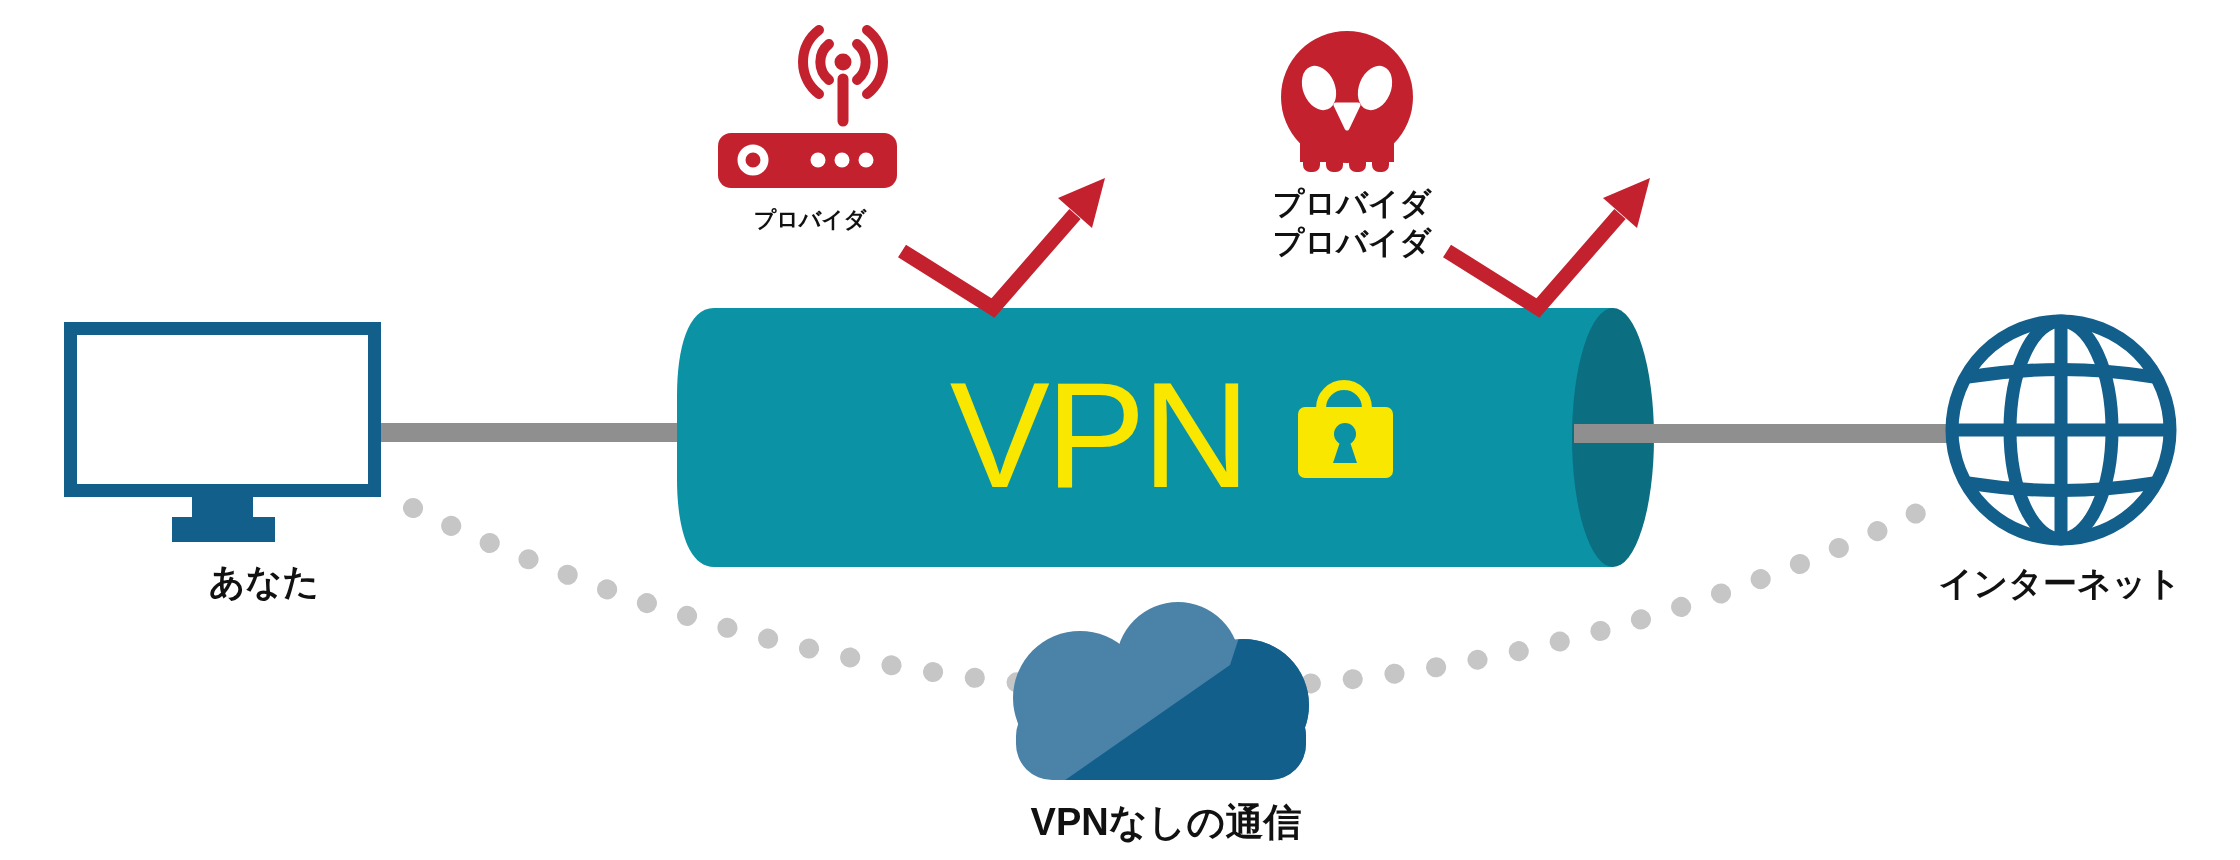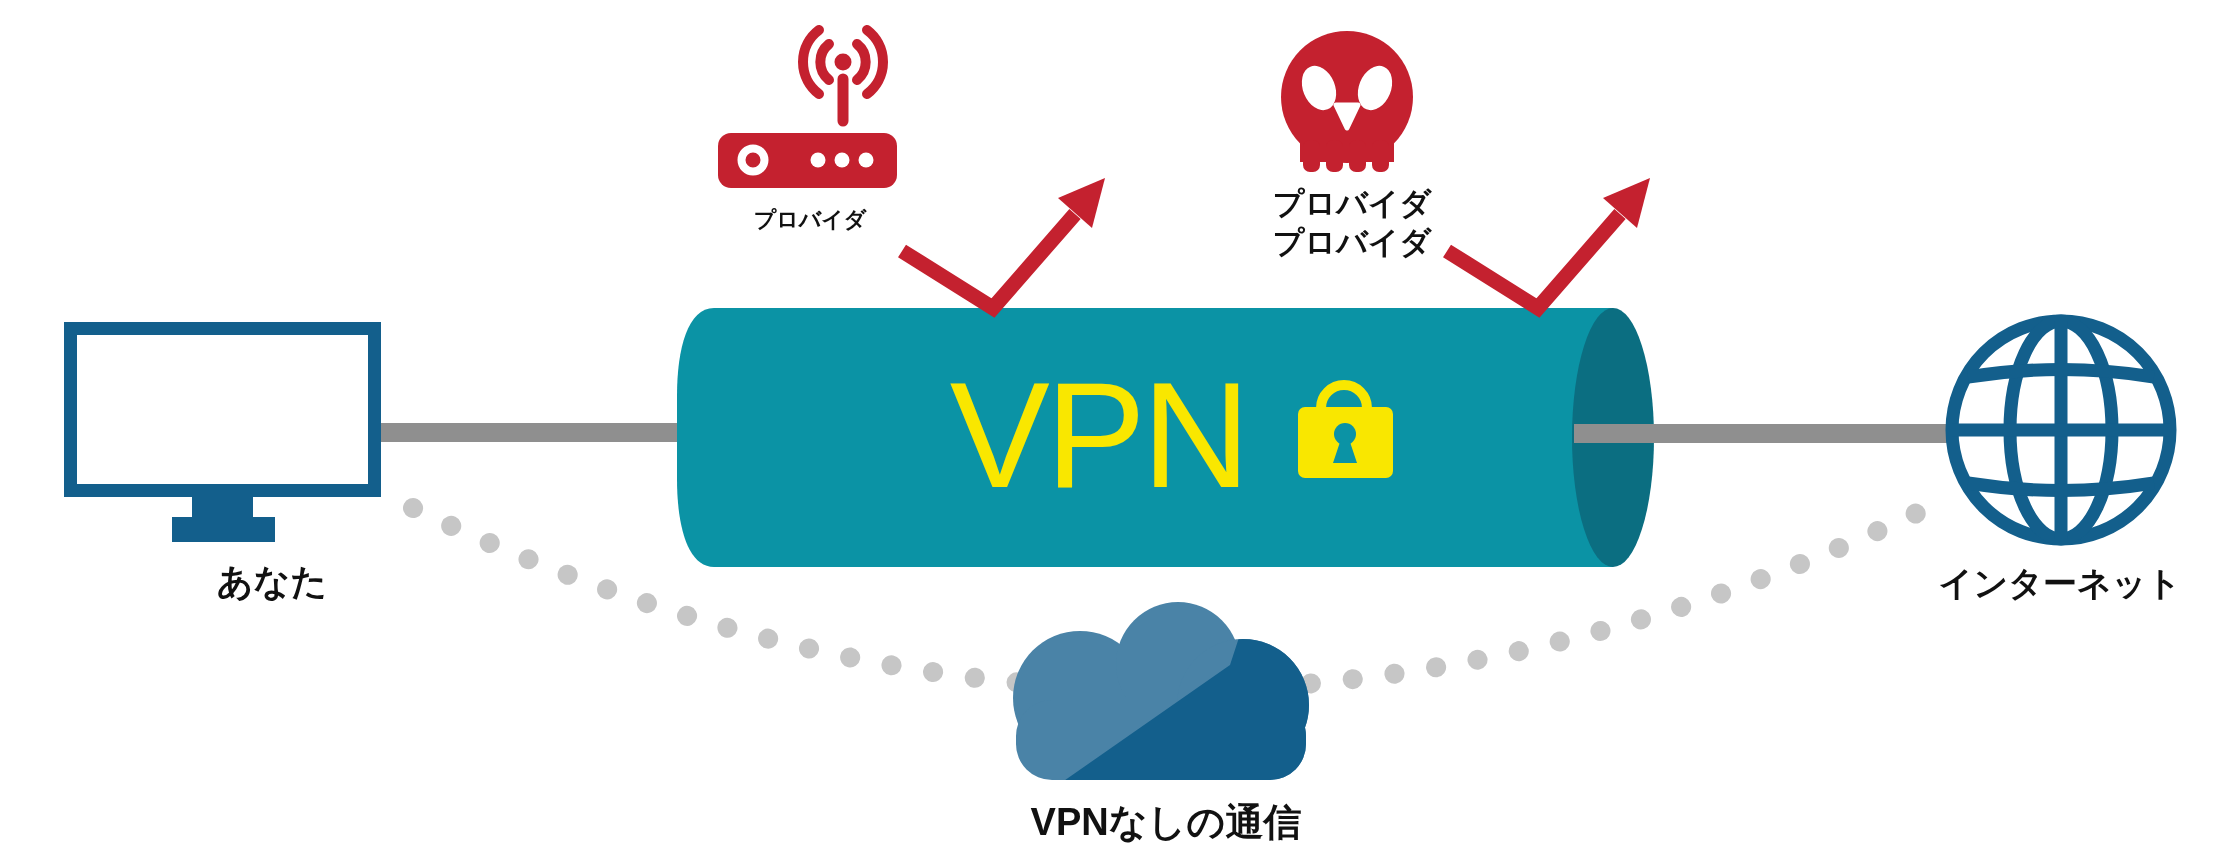--- a/index.html
+++ b/index.html
@@ -13,21 +13,21 @@
   }
   .stage svg{position:absolute;left:0;top:0;}
   .label{
     position:absolute;
     transform:translateX(-50%);
     color:var(--text,#111);
     font-weight:bold;
     white-space:nowrap;
     text-align:center;
   }
-  .label-user{left:272px;top:558px;font-size:36px;}
+  .label-user{left:264px;top:558px;font-size:36px;}
   .label-provider{left:810px;top:205px;font-size:22px;}
   .label-threat{left:1352px;top:184px;font-size:31px;line-height:39px;}
   .label-internet{left:2060px;top:561px;font-size:34px;}
   .label-novpn{left:1166px;top:797px;font-size:38px;}
   .label-vpn{
     left:1098px;top:360px;
     font-size:150px;
     font-weight:normal;
     letter-spacing:-4px;
     color:var(--yellow,#f9e700);

